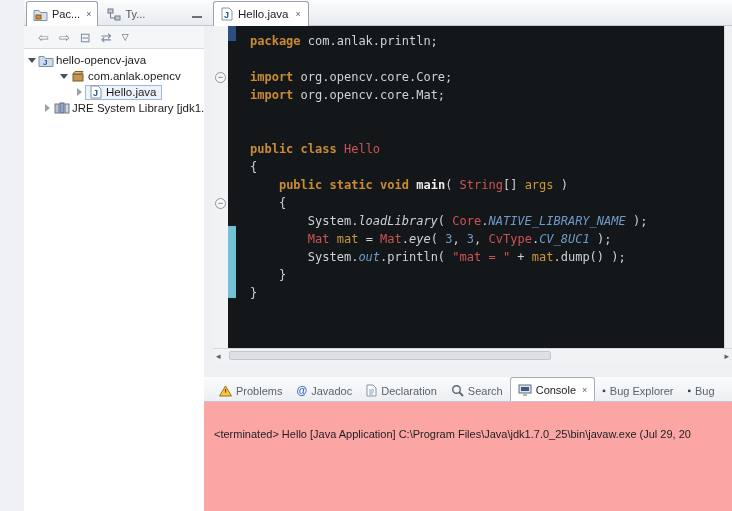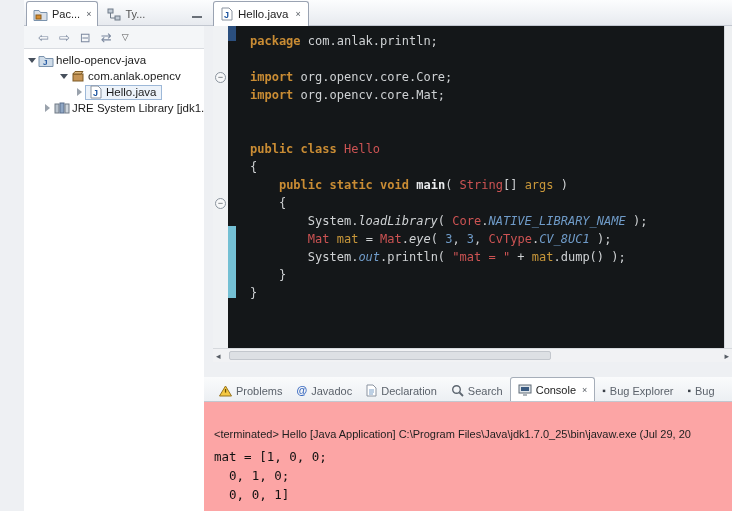--- a/index.html
+++ b/index.html
@@ -273,22 +273,17 @@
           <span>Bug Explorer</span>
         </div>
         <div class="bp-tab">
           <span class="bug-glyph">▪</span>
           <span>Bug</span>
         </div>
       </div>
 
       <div class="console">
         <div class="console-header">&lt;terminated&gt; Hello [Java Application] C:\Program Files\Java\jdk1.7.0_25\bin\javaw.exe (Jul 29, 20</div>
-        <div class="console-output">
-          <div class="console-line">mat = [1, 0, 0;</div>
-          <div class="console-line">  0, 1, 0;</div>
-          <div class="console-line">  0, 0, 1]</div>
-        </div>
       </div>
     </div>
 
   </main>
 </div>
 
 </body></html>

